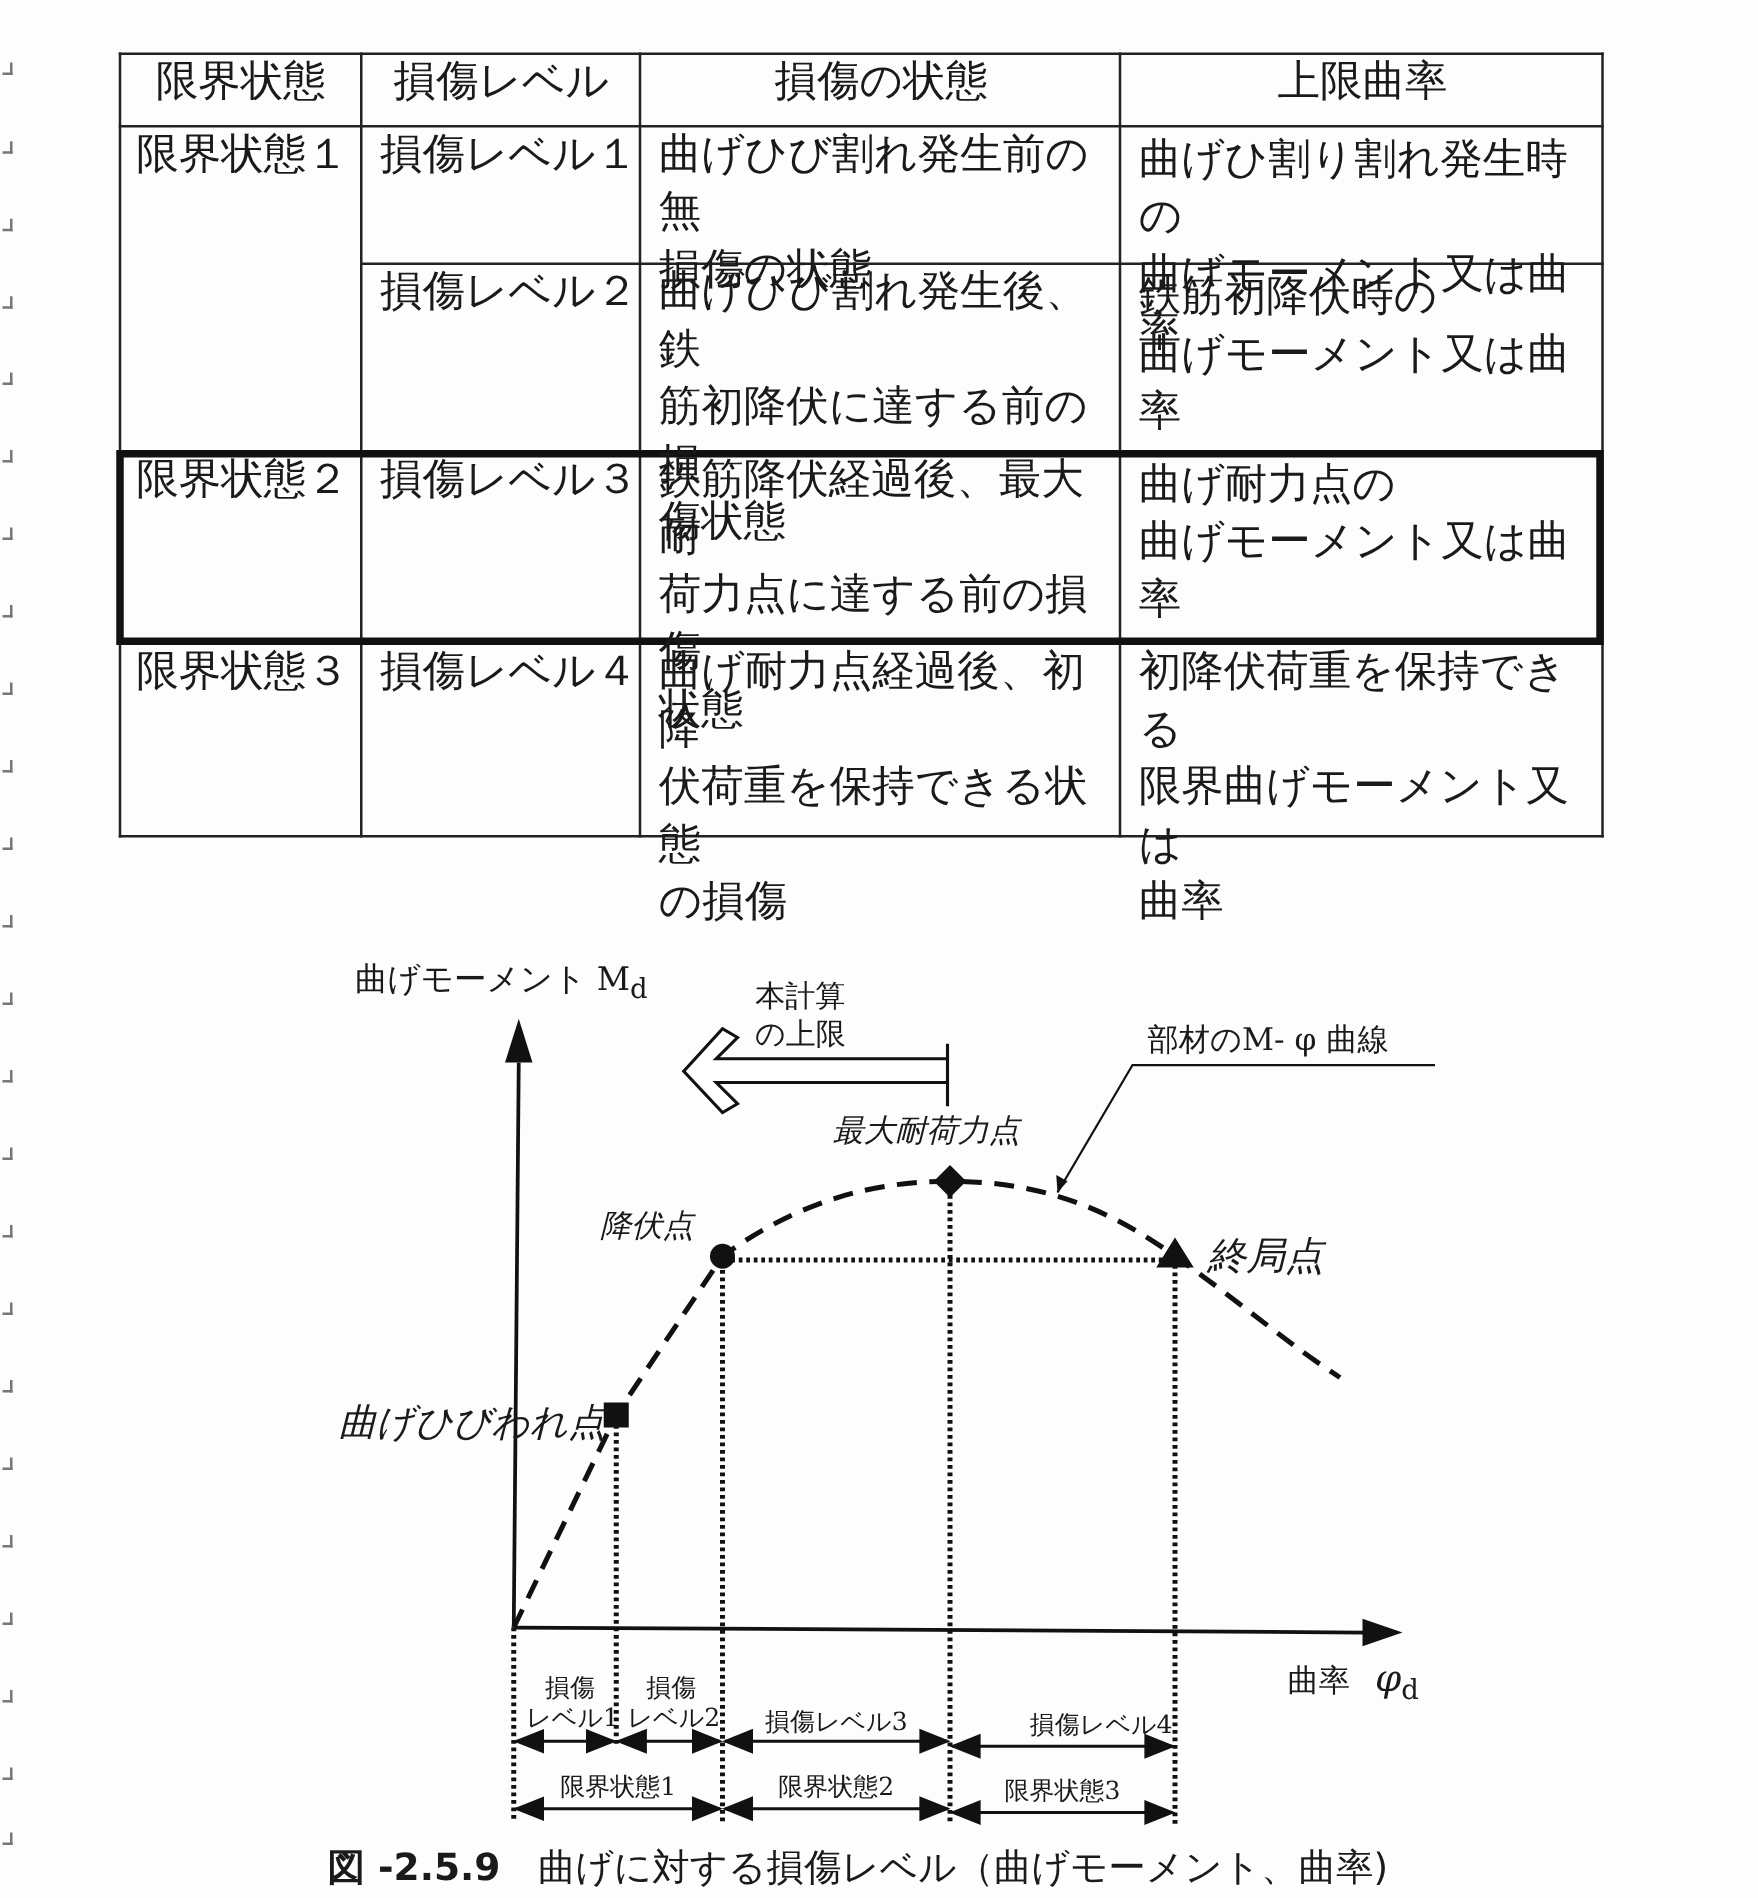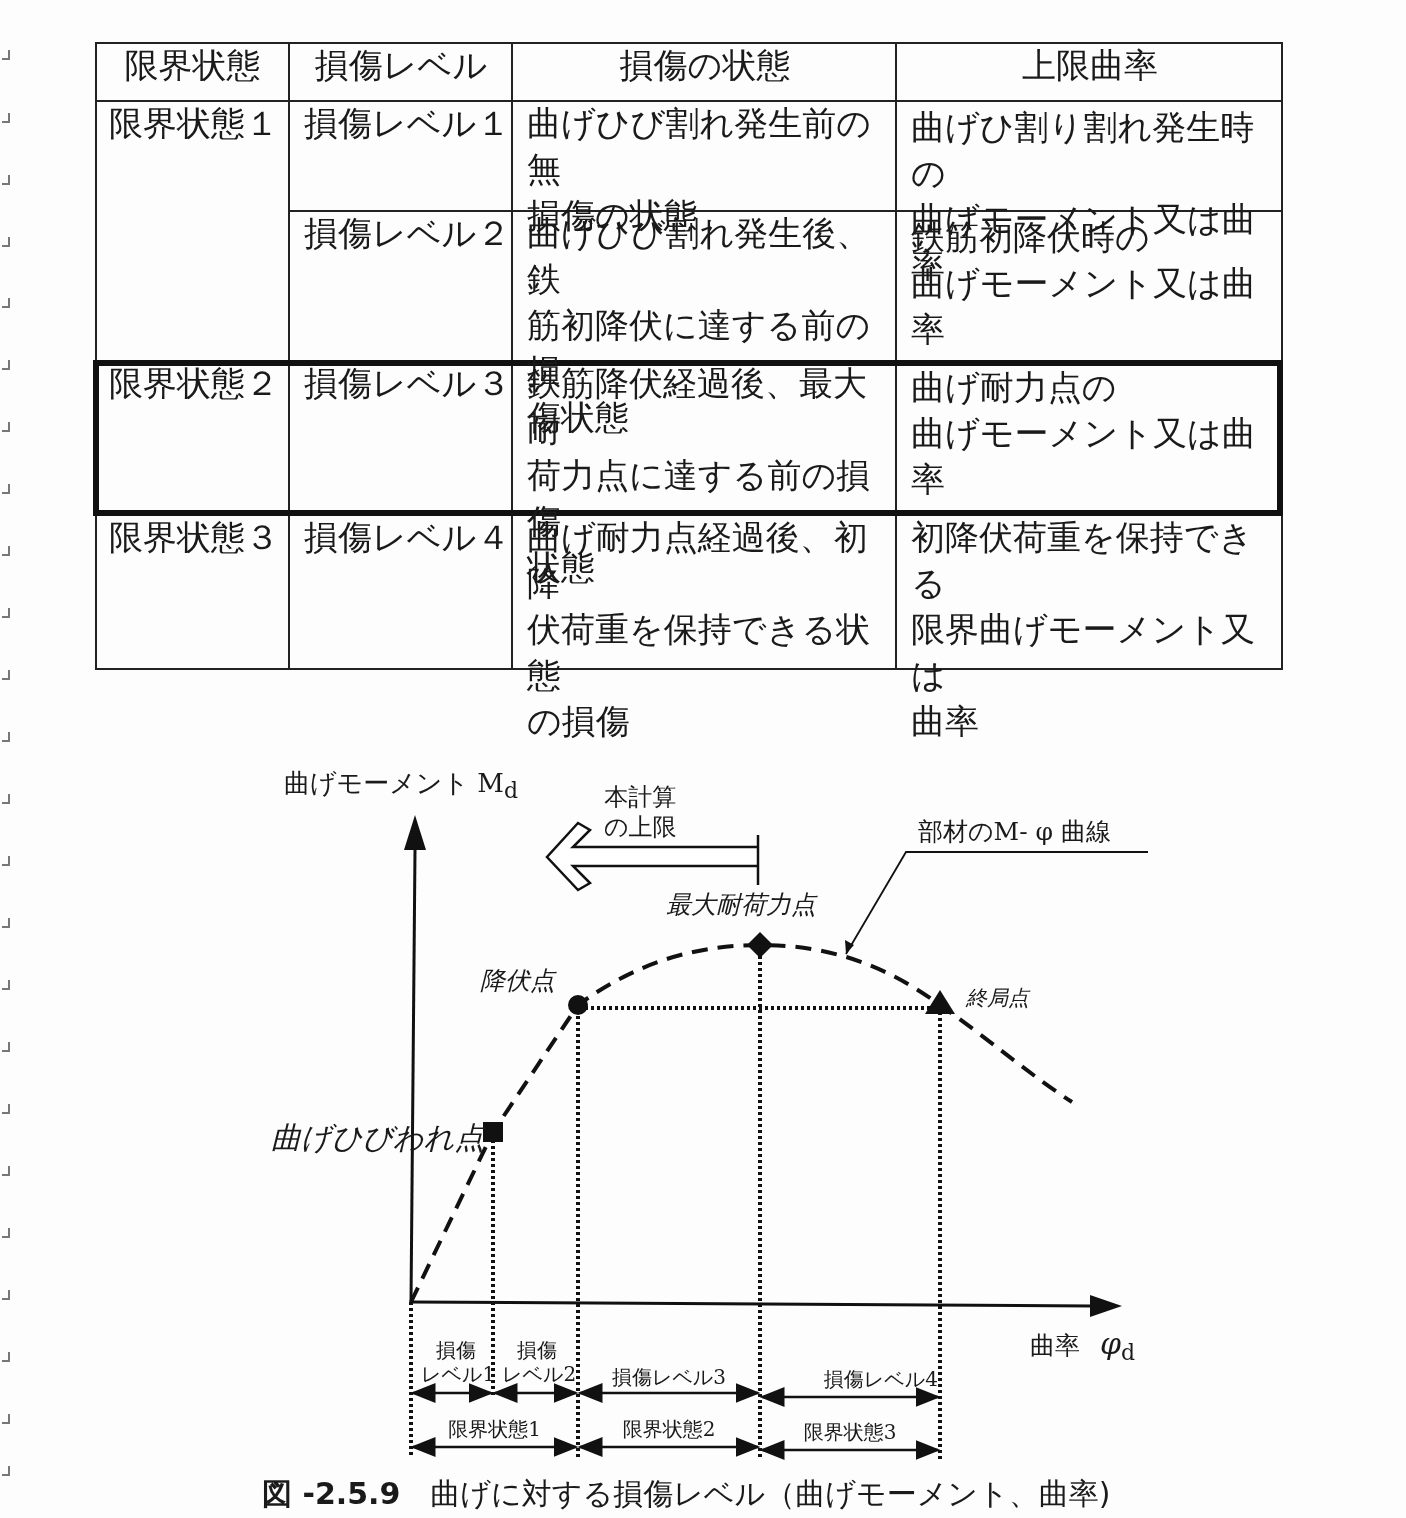--- a/index.html
+++ b/index.html
@@ -208,21 +208,21 @@
 <div class="lbl" style="left:284px;top:766px;font-size:26px">
   <span>曲げモーメント M</span><sub style="font-size:22px">d</sub>
 </div>
 <div class="lbl" style="left:604px;top:782px;font-size:24px;line-height:30px;text-align:center">
   <div>本計算</div>
   <div>の上限</div>
 </div>
 <div class="lbl" style="left:918px;top:815px;font-size:25px">部材のM- φ 曲線</div>
 <div class="lbl ital" style="left:666px;top:888px;font-size:25px">最大耐荷力点</div>
 <div class="lbl ital" style="left:480px;top:964px;font-size:25px">降伏点</div>
-<div class="lbl ital" style="left:966px;top:984px;font-size:21px">終局点</div>
+<div class="lbl ital" style="left:966px;top:984px;font-size:31px">終局点</div>
 <div class="lbl ital" style="left:271px;top:1118px;font-size:30px">曲げひびわれ点</div>
 <div class="lbl" style="left:1030px;top:1326px;font-size:25px">
   <span>曲率</span>
   <span style="font-style:italic;font-size:30px;margin-left:12px">φ</span><sub style="font-size:22px">d</sub>
 </div>
 
 <div class="lbl" style="left:421px;top:1338px;width:70px;font-size:20px;line-height:24px;text-align:center">
   <div>損傷</div>
     <div>レベル1</div>
 </div>

